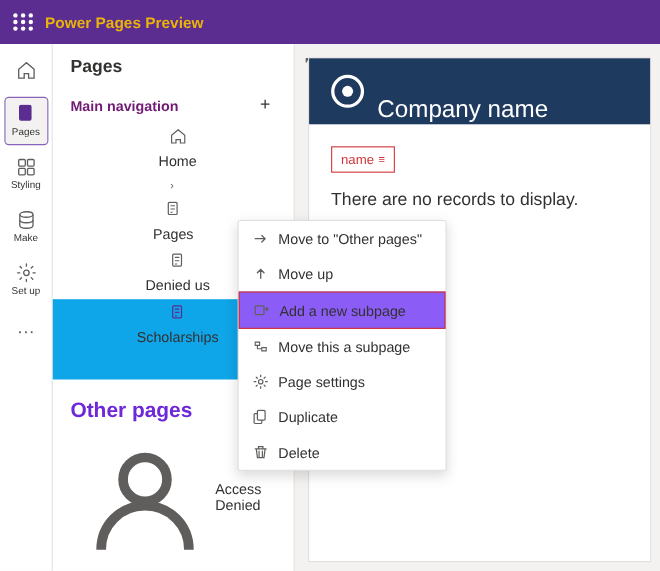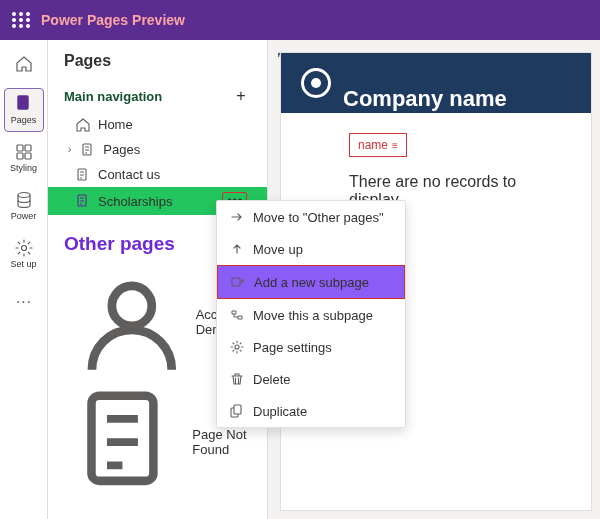--- a/index.html
+++ b/index.html
@@ -9,21 +9,21 @@
     .top-bar {
       background: #5c2d91;
       height: 40px;
       display: flex;
       align-items: center;
       padding: 0 12px;
       gap: 10px;
     }
     .top-bar-dots { display: grid; grid-template-columns: repeat(3,5px); gap: 2px; }
     .top-bar-dots span { width: 4px; height: 4px; background: white; border-radius: 50%; display: block; }
-    .top-bar-title { color: #fca5a5; font-size: 14px; font-weight: 600; }
+    .top-bar-title { color: #eab308; font-size: 14px; font-weight: 600; }
 
     
     .main-layout { display: flex; height: calc(519px - 40px); }
 
     
     .sidebar-icons {
       width: 48px;
       background: #fff;
       border-right: 1px solid #e1dfdd;
       display: flex;
@@ -78,42 +78,43 @@
     }
     .nav-section-header {
       display: flex;
       align-items: center;
       justify-content: space-between;
       padding: 6px 16px;
     }
     .nav-section-label {
       font-size: 13px;
       font-weight: 600;
-      color: #14532d;
+      color: #701a75;
     }
     .nav-add-btn {
       width: 20px; height: 20px;
       background: none; border: none; cursor: pointer;
       font-size: 16px; color: #323130;
       display: flex; align-items: center; justify-content: center;
     }
     .nav-item {
       display: flex;
       align-items: center;
       padding: 5px 20px 5px 28px;
       cursor: pointer;
       gap: 8px;
       color: #323130;
       position: relative;
+      flex-direction: column;
     }
     .nav-item.has-children { padding-left: 20px; }
     .nav-item .chevron { font-size: 10px; color: #605e5c; margin-right: 2px; }
     .nav-item .page-icon { width: 14px; height: 14px; flex-shrink: 0; }
     .nav-item-label { font-size: 13px; }
-    .nav-item.active-item { background: #22c55e; }
+    .nav-item.active-item { background: #0ea5e9; }
     .nav-item-more {
       margin-left: auto;
       background: none;
       border: 1px solid #d32f2f;
       border-radius: 2px;
       padding: 1px 4px;
       cursor: pointer;
       color: #323130;
       font-size: 12px;
       display: flex; align-items: center; gap: 1px;
@@ -192,26 +193,25 @@
       display: flex; align-items: center; justify-content: center;
     }
     .preview-header-inner-circle {
       width: 10px; height: 10px;
       background: white;
       border-radius: 50%;
     }
     .preview-company-name {
       color: white;
       font-size: 22px;
-      font-weight: 700;
+      font-weight: 400;
       margin-top: 32px;
     }
     .preview-content {
       padding: 20px;
-      margin-left: 48px;
     }
     .preview-name-field {
       display: inline-flex;
       align-items: center;
       gap: 4px;
       border: 1px solid #d13438;
       padding: 4px 8px;
       color: #d13438;
       font-size: 12px;
       margin-bottom: 16px;
@@ -272,21 +272,21 @@
       </svg>
       <span class="sidebar-icon-label">Styling</span>
     </div>
 
     <div class="sidebar-icon-item">
       <svg class="icon-svg" viewBox="0 0 18 18" fill="none">
         <ellipse cx="9" cy="4" rx="6" ry="2.5" stroke="#605e5c" stroke-width="1.2"></ellipse>
         <path d="M3 4v5c0 1.4 2.7 2.5 6 2.5s6-1.1 6-2.5V4" stroke="#605e5c" stroke-width="1.2"></path>
         <path d="M3 9v5c0 1.4 2.7 2.5 6 2.5s6-1.1 6-2.5V9" stroke="#605e5c" stroke-width="1.2"></path>
       </svg>
-      <span class="sidebar-icon-label">Power</span>
+      <span class="sidebar-icon-label">Make</span>
     </div>
 
     <div class="sidebar-icon-item">
       <svg class="icon-svg" viewBox="0 0 18 18" fill="none">
         <circle cx="9" cy="9" r="2.5" stroke="#605e5c" stroke-width="1.2"></circle>
         <path d="M9 1v2M9 15v2M1 9h2M15 9h2M3.2 3.2l1.4 1.4M13.4 13.4l1.4 1.4M3.2 14.8l1.4-1.4M13.4 4.6l1.4-1.4" stroke="#605e5c" stroke-width="1.2" stroke-linecap="round"></path>
       </svg>
       <span class="sidebar-icon-label">Set up</span>
     </div>
 
@@ -317,21 +317,21 @@
         <path d="M4 4h4M4 7h4M4 10h2" stroke="#605e5c" stroke-width="1"></path>
       </svg>
       <span class="nav-item-label">Pages</span>
     </div>
 
     <div class="nav-item">
       <svg class="page-icon" viewBox="0 0 14 14" fill="none">
         <rect x="2" y="1" width="8" height="11" rx="1" stroke="#605e5c" stroke-width="1.1"></rect>
         <path d="M4 4h4M4 7h4M4 10h2" stroke="#605e5c" stroke-width="1"></path>
       </svg>
-      <span class="nav-item-label">Contact us</span>
+      <span class="nav-item-label">Denied us</span>
     </div>
 
     <div class="nav-item active-item">
       <svg class="page-icon" viewBox="0 0 14 14" fill="none">
         <rect x="2" y="1" width="8" height="11" rx="1" stroke="#5c2d91" stroke-width="1.1"></rect>
         <path d="M4 4h4M4 7h4M4 10h2" stroke="#5c2d91" stroke-width="1"></path>
       </svg>
       <span class="nav-item-label">Scholarships</span>
       <button class="nav-item-more">
         <span>•</span>
@@ -406,34 +406,34 @@
             <circle cx="7" cy="7" r="2" stroke="#605e5c" stroke-width="1.1"></circle>
             <path d="M7 1v1.5M7 11.5V13M1 7h1.5M11.5 7H13M2.9 2.9l1 1M10.1 10.1l1 1M2.9 11.1l1-1M10.1 3.9l1-1" stroke="#605e5c" stroke-width="1.1" stroke-linecap="round"></path>
           </svg>
         </span>
         <span>Page settings</span>
       </div>
 
       <div class="ctx-item">
         <span class="ctx-icon">
           <svg width="14" height="14" viewBox="0 0 14 14" fill="none">
-            <path d="M2 4h10M5 4V2h4v2M5.5 6v5M8.5 6v5M3 4l1 8h6l1-8" stroke="#605e5c" stroke-width="1.1" stroke-linecap="round"></path>
-          </svg>
-        </span>
-        <span>Delete</span>
-      </div>
-
-      <div class="ctx-item">
-        <span class="ctx-icon">
-          <svg width="14" height="14" viewBox="0 0 14 14" fill="none">
             <rect x="1" y="4" width="7" height="9" rx="1" stroke="#605e5c" stroke-width="1.1"></rect>
             <rect x="4" y="1" width="7" height="9" rx="1" stroke="#605e5c" stroke-width="1.1" fill="white"></rect>
           </svg>
         </span>
         <span>Duplicate</span>
+      </div>
+
+      <div class="ctx-item">
+        <span class="ctx-icon">
+          <svg width="14" height="14" viewBox="0 0 14 14" fill="none">
+            <path d="M2 4h10M5 4V2h4v2M5.5 6v5M8.5 6v5M3 4l1 8h6l1-8" stroke="#605e5c" stroke-width="1.1" stroke-linecap="round"></path>
+          </svg>
+        </span>
+        <span>Delete</span>
       </div>
     </div>
   </div>
 
   <div class="preview-area">
     <span class="resize-handle">↖</span>
     <div class="preview-inner">
       <div class="preview-header">
         <div class="preview-header-circle">
           <div class="preview-header-inner-circle"></div>

